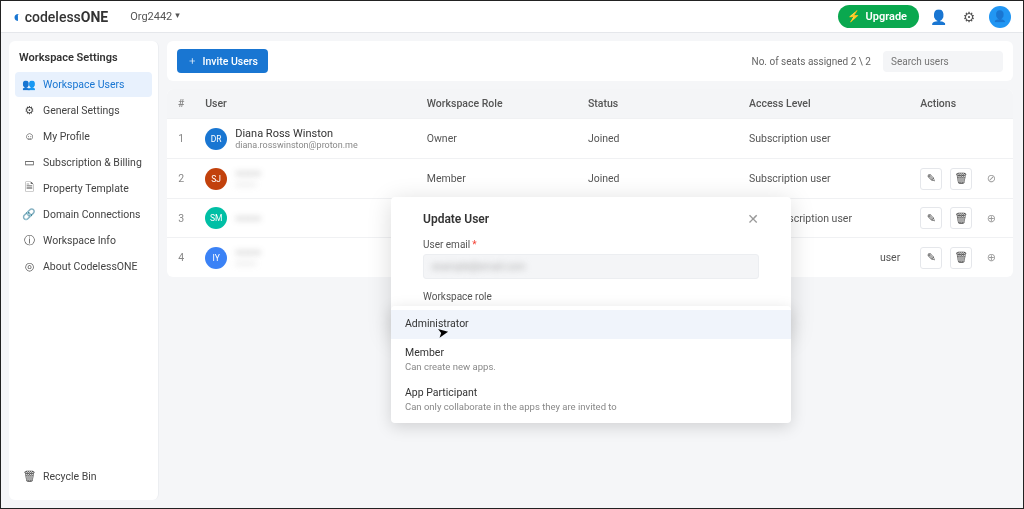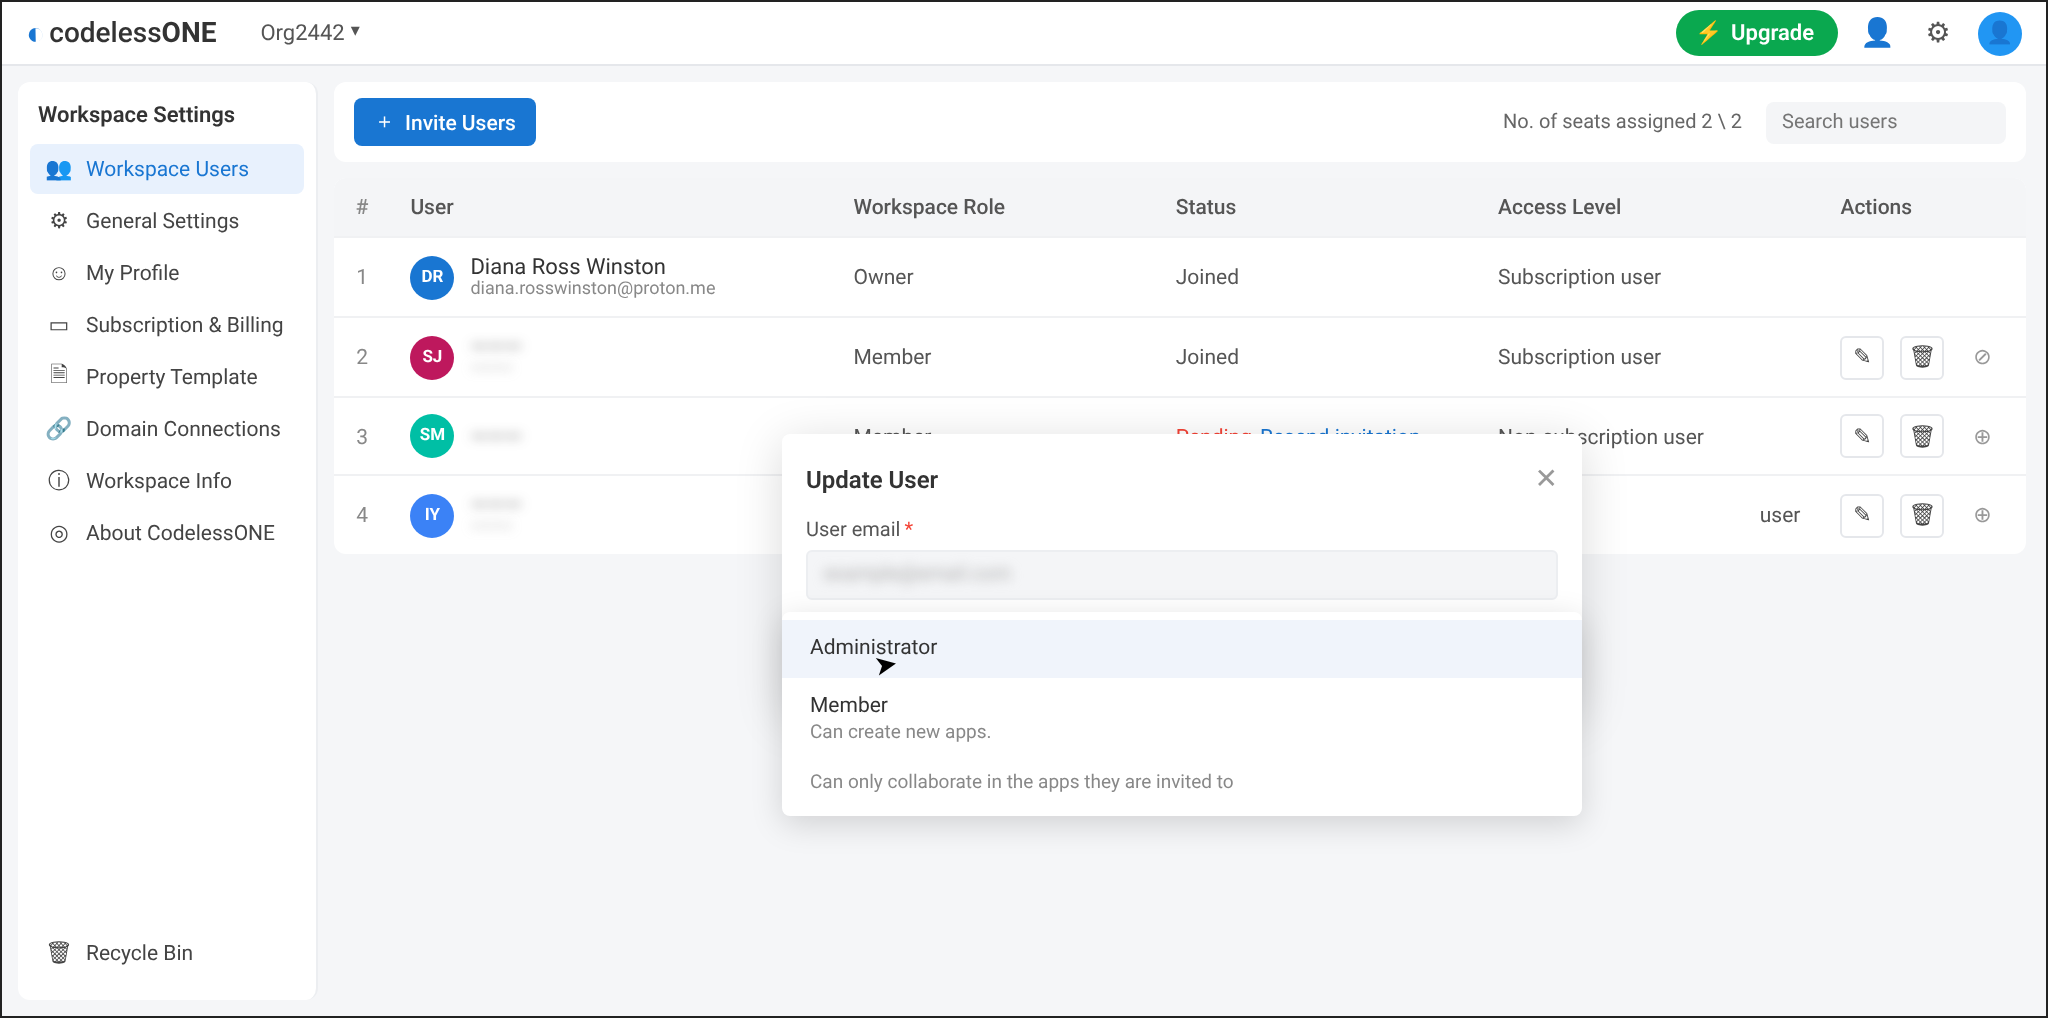--- a/index.html
+++ b/index.html
@@ -25,34 +25,34 @@
 .main{flex:1;padding:8px 10px 8px 8px;display:flex;flex-direction:column;gap:8px;min-width:0}
 .main-header{background:#fff;border-radius:6px;padding:8px 10px;display:flex;align-items:center;gap:12px}
 .invite-btn{background:#1976d2;color:#fff;border:none;border-radius:4px;padding:5px 10px;font-size:10.5px;font-weight:500;display:flex;align-items:center;gap:5px;cursor:pointer}
 .seats{font-size:10px;color:#666;margin-left:auto}
 .search{border:none;background:#f4f5f7;border-radius:4px;padding:5px 8px;font-size:10px;width:120px;color:#888}
 .table-wrap{background:#fff;border-radius:6px;overflow:hidden}
 table{width:100%;border-collapse:collapse;font-size:10.5px}
 thead th{background:#f4f5f7;text-align:left;font-weight:500;color:#555;padding:8px 10px;font-size:10.5px}
 tbody td{padding:8px 10px;border-top:1px solid #f0f1f3;vertical-align:middle;color:#555}
 .user-cell{display:flex;align-items:center;gap:8px}
-.av{width:22px;height:22px;border-radius:50%;display:flex;align-items:center;justify-content:center;color:#fff;font-size:8.5px;font-weight:700;flex-shrink:0}
+.av{width:22px;height:22px;border-radius:50%;display:flex;align-items:center;justify-content:center;color:#fff;font-size:8.5px;font-weight:400;flex-shrink:0}
 .av.blue{background:#1976d2}
-.av.pink{background:#be185d}
+.av.pink{background:#c2410c}
 .av.teal{background:#00bfa5}
 .av.red{background:#3b82f6}
 .user-meta .name{color:#333;font-size:11px}
 .user-meta .email{color:#888;font-size:9px}
 .blurred{filter:blur(3px);color:#aaa}
 .pending{color:#f44336}
 .resend{color:#1976d2;cursor:pointer;margin-left:4px}
 .actions{display:flex;gap:8px;align-items:center}
 .act-ico{width:22px;height:22px;border:1px solid #e5e7eb;border-radius:3px;display:flex;align-items:center;justify-content:center;color:#444;font-size:11px;cursor:pointer;background:#fff}
 .act-ico.plain{border:none;background:transparent;color:#999}
-.modal{position:absolute;left:390px;top:216px;width:400px;background:#fff;border-radius:4px;box-shadow:0 4px 24px rgba(0,0,0,.15);padding:14px 12px 0;z-index:20}
+.modal{position:absolute;left:390px;top:196px;width:400px;background:#fff;border-radius:4px;box-shadow:0 4px 24px rgba(0,0,0,.15);padding:14px 32px 0;z-index:20}
 .modal-head{display:flex;align-items:center;margin-bottom:12px}
 .modal-title{font-size:12px;font-weight:600;color:#333}
 .modal-close{margin-left:auto;color:#999;font-size:14px;cursor:pointer}
 .form-label{font-size:10px;color:#555;margin-bottom:4px;display:block}
 .req{color:#f44336;margin-left:2px}
 .email-input{width:100%;background:#f4f5f7;border:1px solid #eceef1;border-radius:3px;padding:6px 8px;font-size:10px;color:#aaa;margin-bottom:12px}
 .email-input span{filter:blur(3px)}
 .role-select{border:2px solid #e53935;border-radius:3px;padding:6px 8px;display:flex;align-items:center;justify-content:space-between;font-size:10.5px;color:#555;cursor:pointer}
 .role-select .chev{color:#888;font-size:9px}
 .dropdown{position:absolute;left:390px;top:305px;width:400px;background:#fff;border-radius:4px;box-shadow:0 4px 16px rgba(0,0,0,.15);z-index:30;padding:4px 0}
@@ -261,17 +261,18 @@
 
 <div class="dropdown">
   <div class="dd-item hover">
     <div class="dd-title">Administrator</div>
   </div>
   <div class="dd-item">
     <div class="dd-title">Member</div>
     <div class="dd-desc">Can create new apps.</div>
   </div>
   <div class="dd-item">
+    <div class="dd-title">App Participant</div>
     <div class="dd-desc">Can only collaborate in the apps they are invited to</div>
   </div>
 </div>
 
 <div class="cursor">➤</div>
 
 </body></html>

